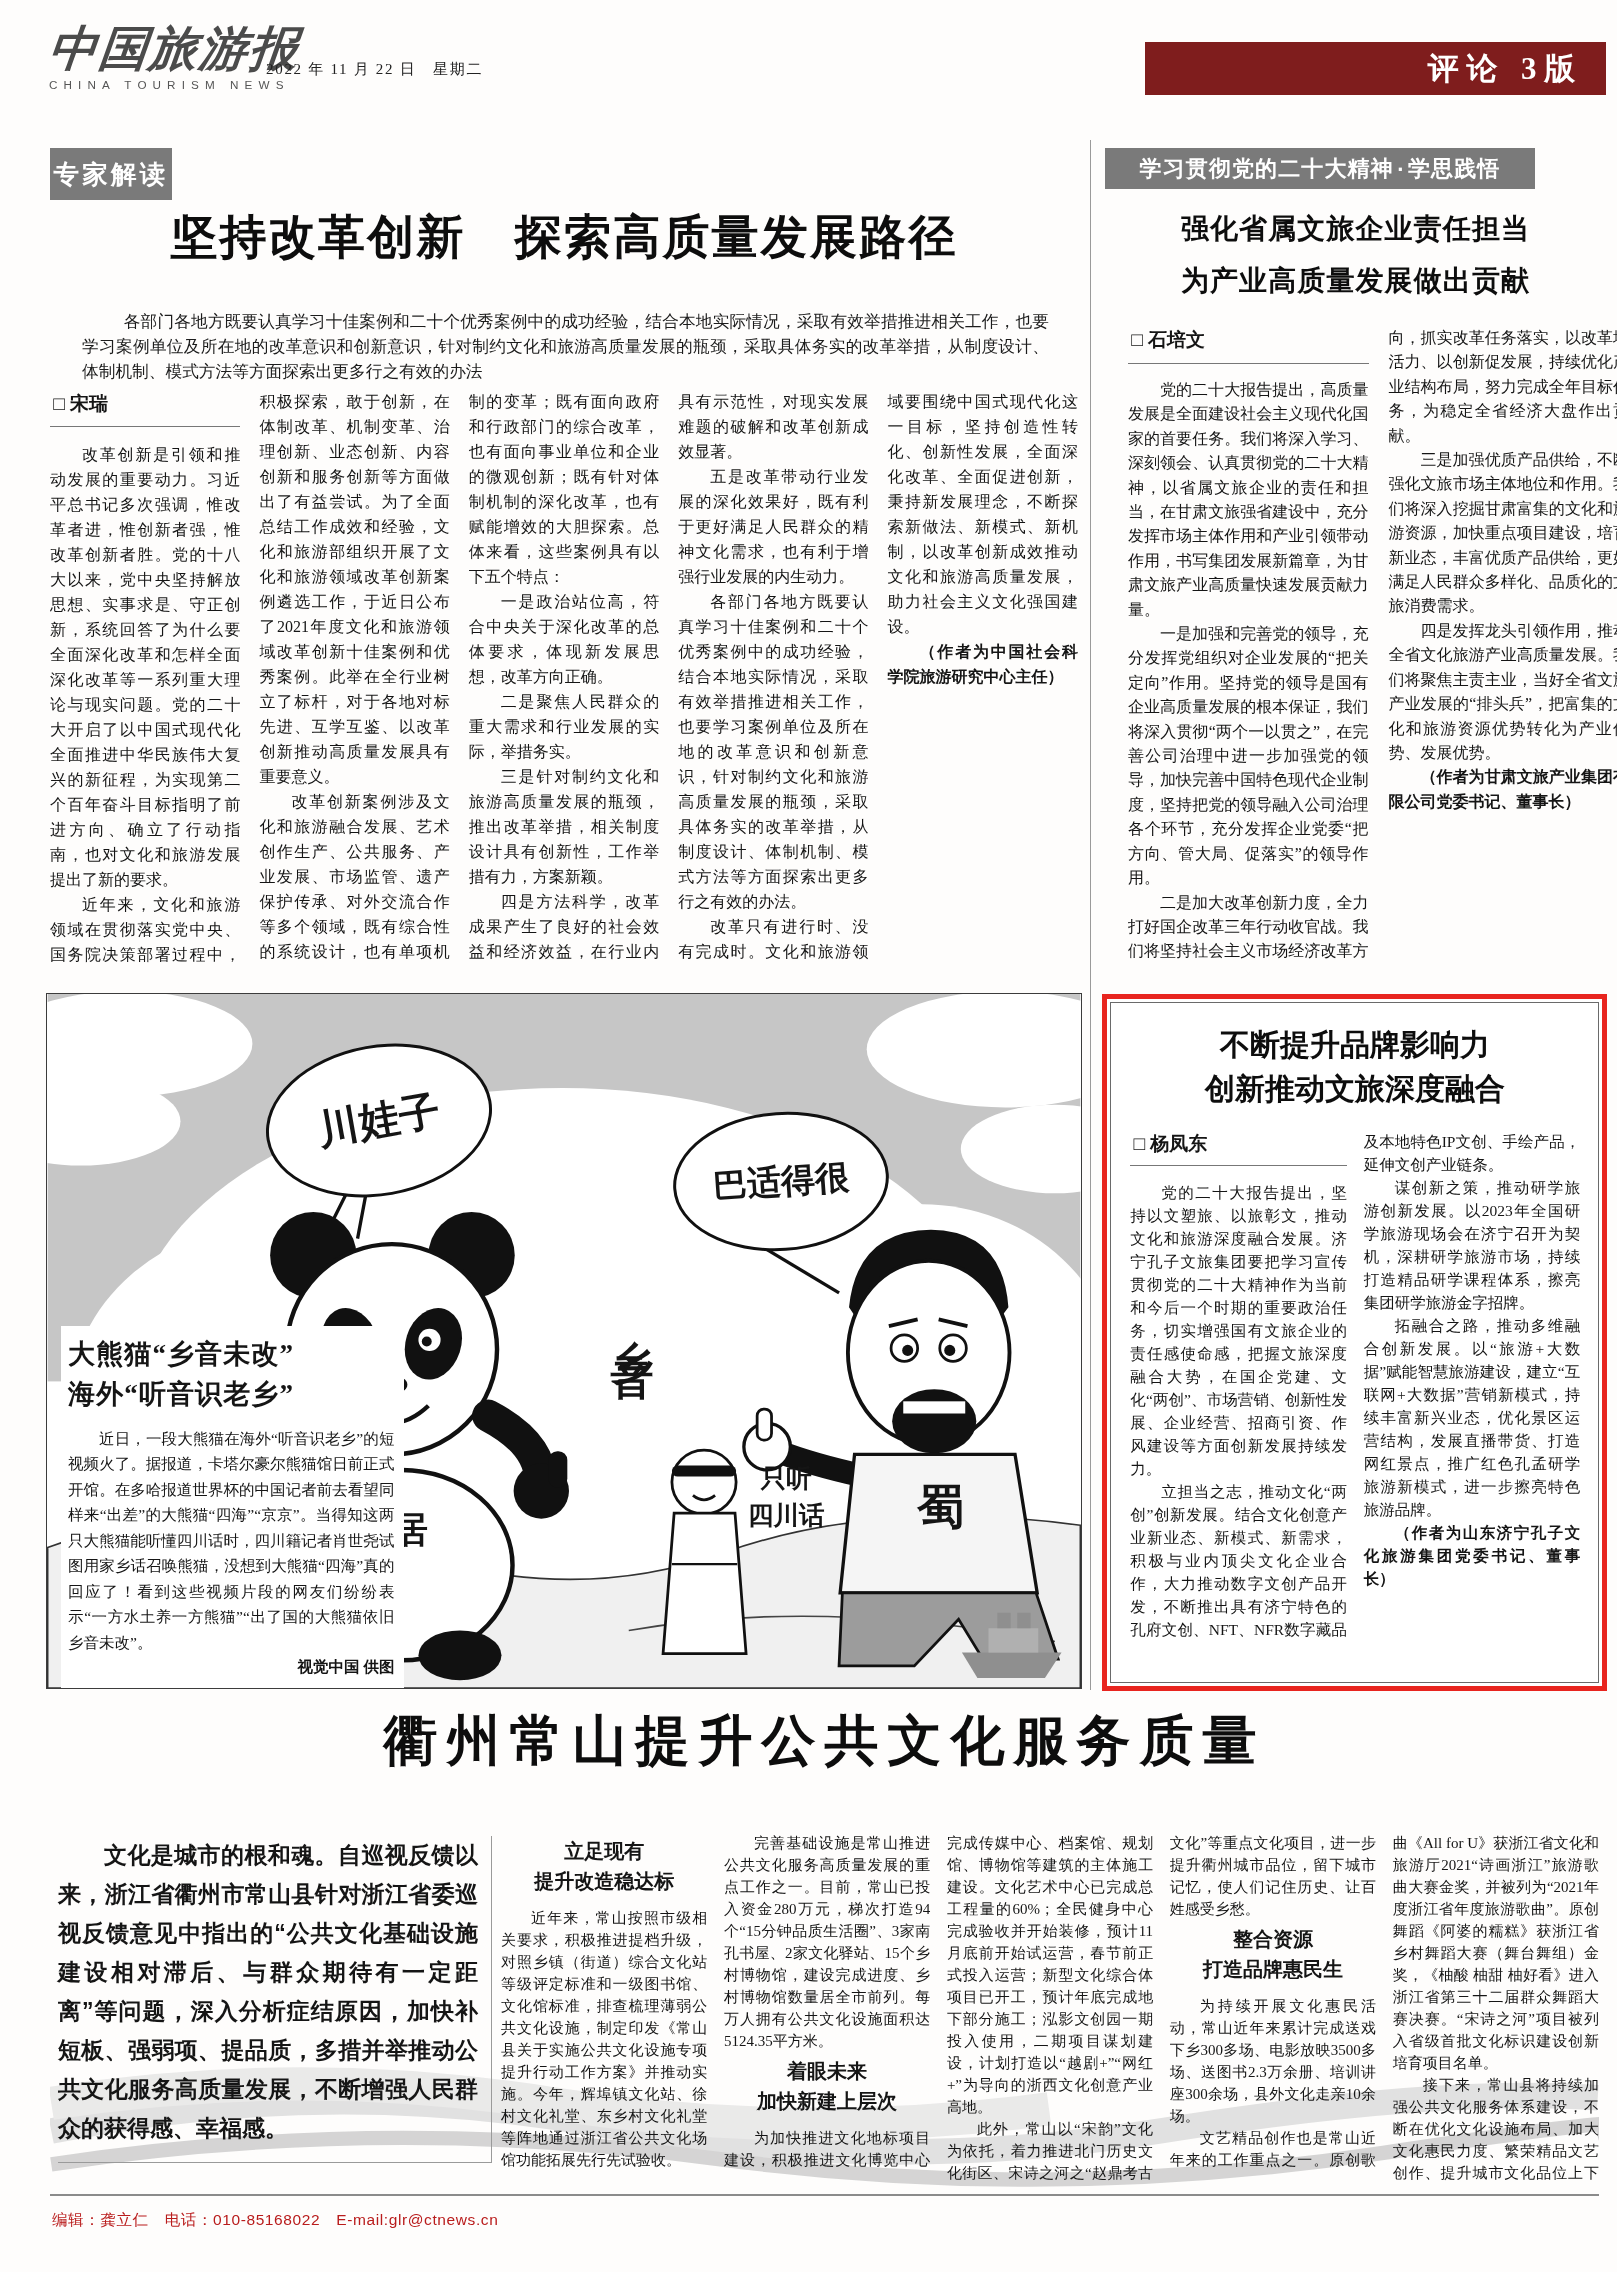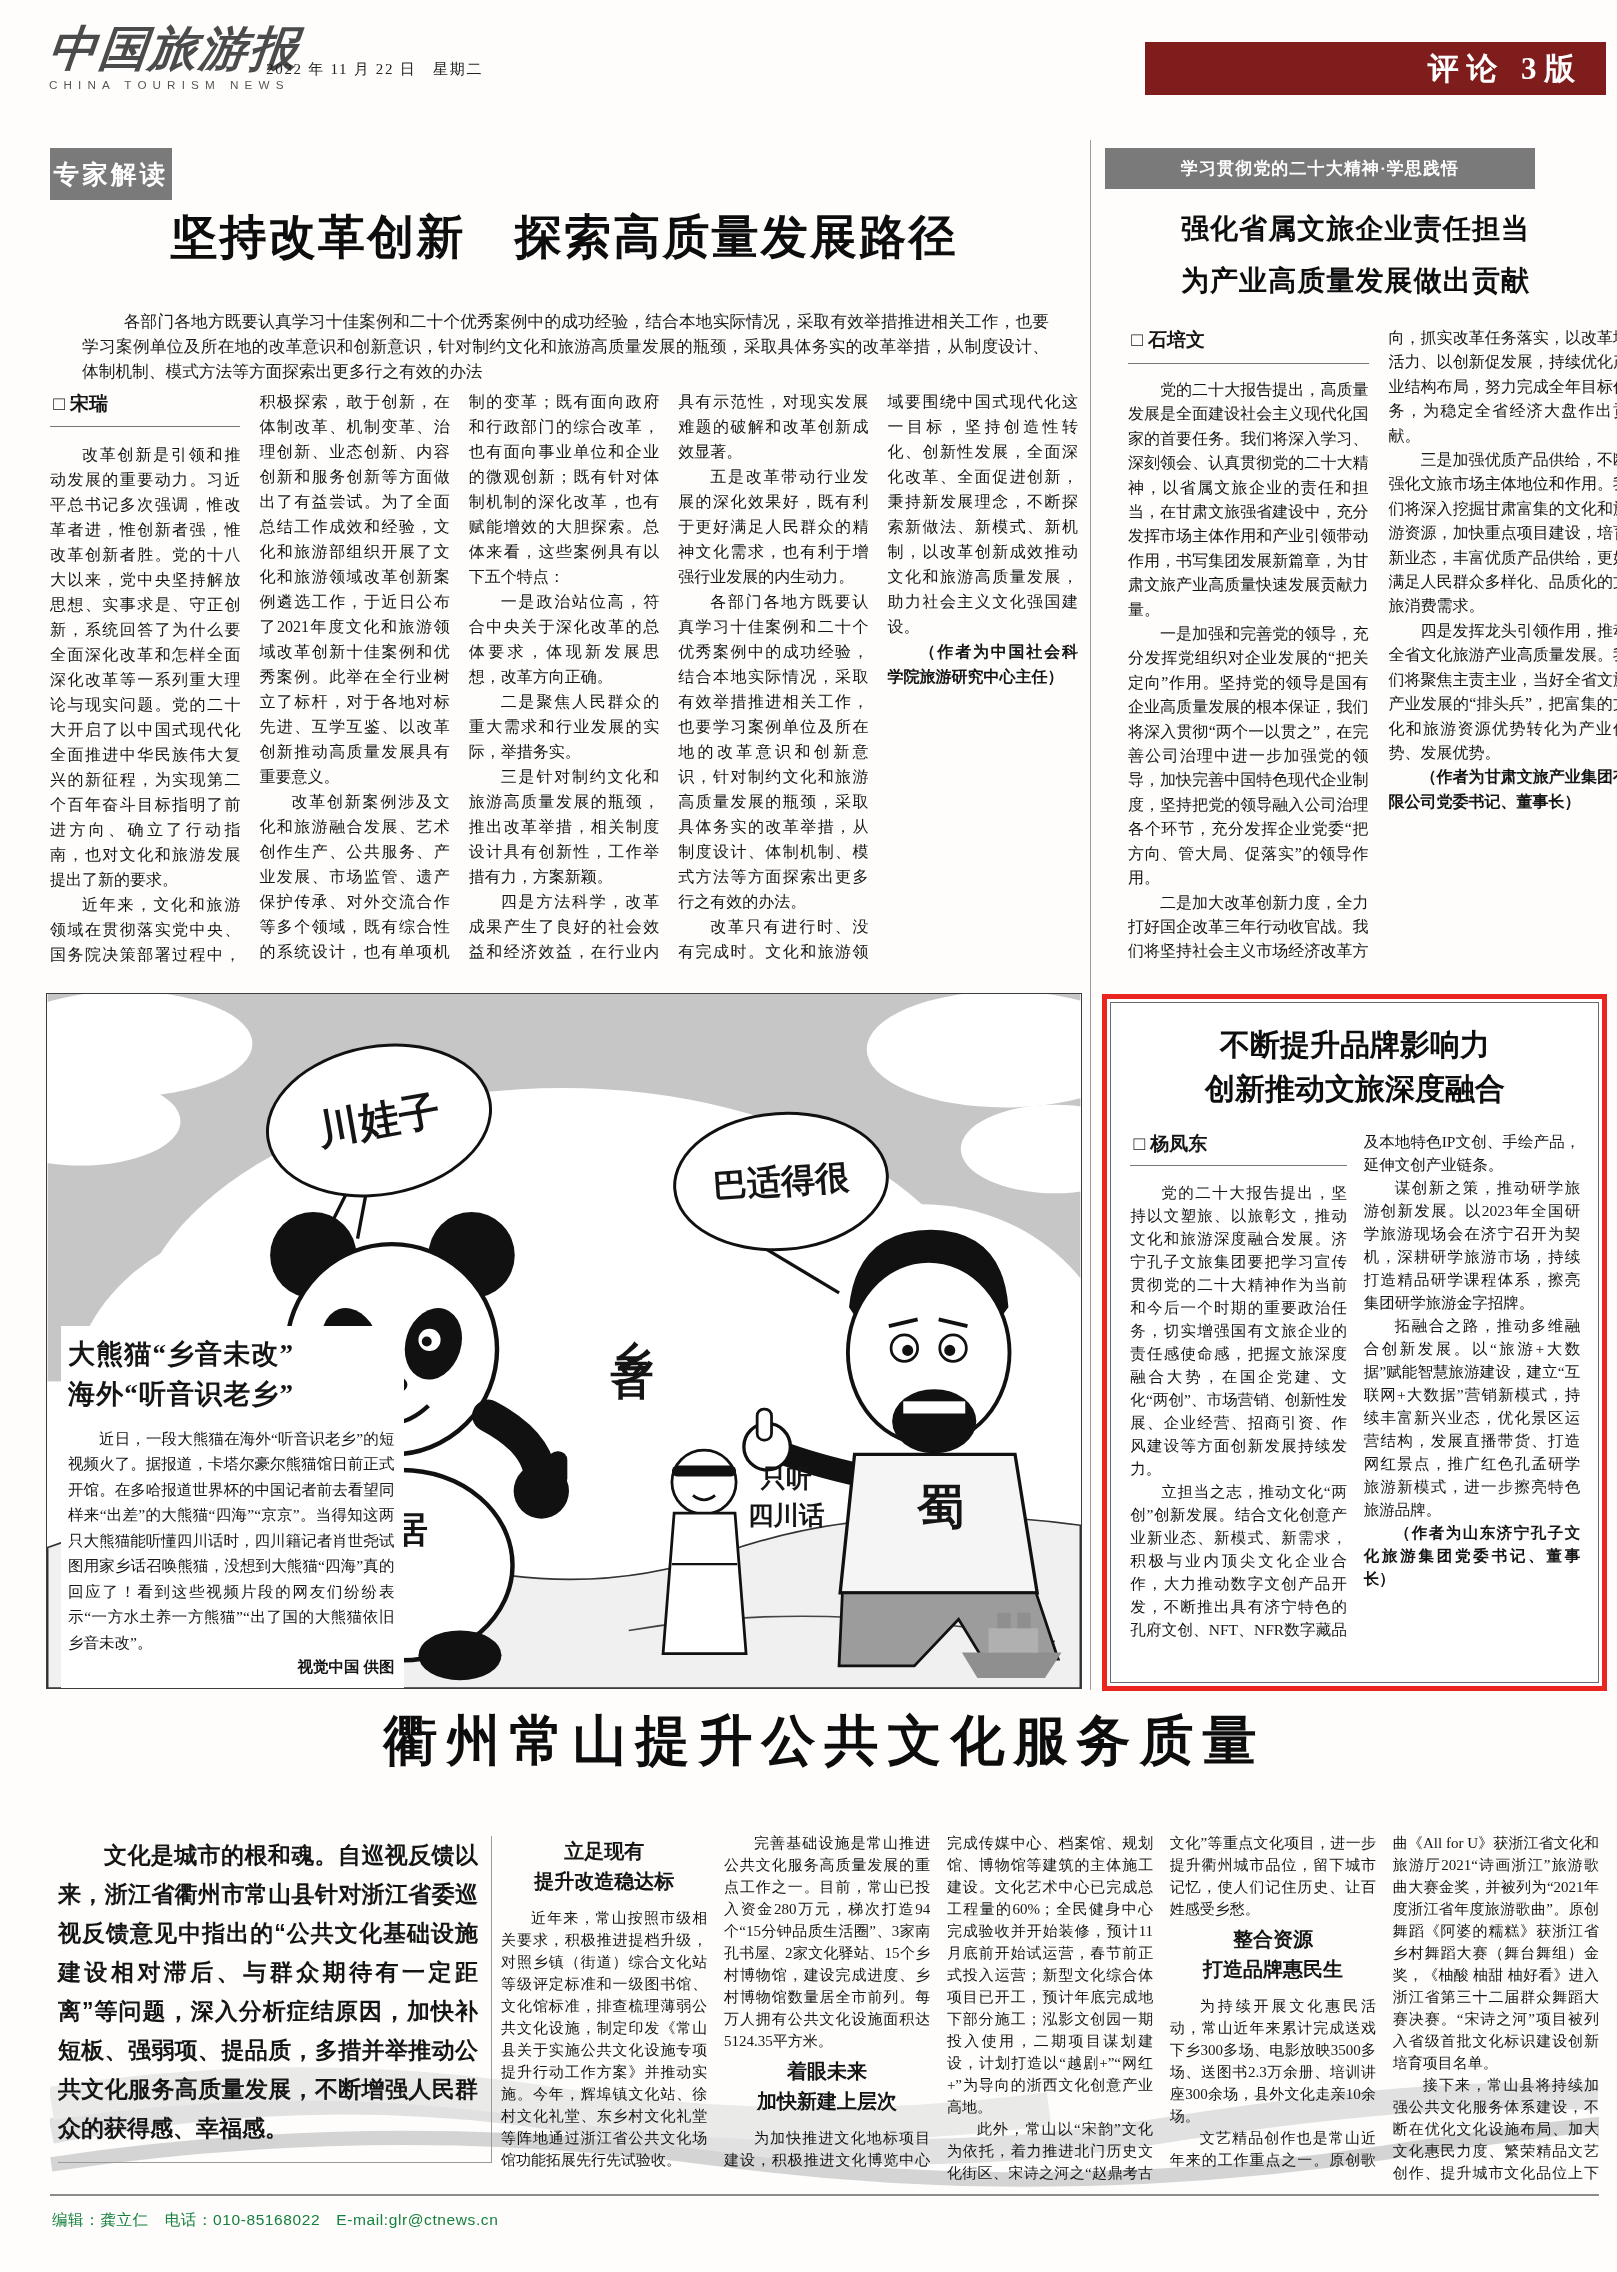--- a/index.html
+++ b/index.html
@@ -32,21 +32,21 @@
 
   
   .l-tag{left:50px;top:148px;width:122px;height:52px;font-size:25.5px;}
   .l-head{left:50px;top:206px;width:1028px;font-size:47px;letter-spacing:2.2px;}
   .l-stand{left:82px;top:309px;width:967px;font-size:16.7px;line-height:25px;
            text-align:justify;text-indent:2.5em;color:#1c1c1c;}
   .l-body{left:50px;top:389px;width:1028px;height:582px;column-count:5;column-gap:19px;
           column-fill:auto;font-size:16px;line-height:25px;}
 
   
-  .r-tag{left:1105px;top:148px;width:430px;height:41px;font-size:17px;letter-spacing:1.1px;}
+  .r-tag{left:1105px;top:148px;width:430px;height:41px;font-size:22px;letter-spacing:1.1px;font-family:Liberation Mono, monospace;}
   .r-head{left:1105px;top:203px;width:501px;font-size:28px;line-height:52px;letter-spacing:1.1px;}
   .r-body{left:1105px;top:326px;width:501px;height:643px;column-count:2;column-gap:20px;
           column-fill:auto;font-size:16px;line-height:24.4px;margin-left:23px;}
 
   
   .vrule{left:1090px;top:140px;width:1.1px;height:1550px;background:#9a9a9a;}
 
   
   .redbox{left:1102px;top:994px;width:505px;height:697px;border:5.6px solid #e8251f;
           box-sizing:border-box;background:#fff;}
@@ -88,21 +88,21 @@
   .b-cols{left:501px;top:1832px;width:1098px;height:360px;column-count:5;column-gap:16.7px;
           column-fill:auto;font-size:15px;line-height:22px;z-index:2;}
   .b-cols p{margin:0;text-indent:2em;}
   .col-subhead{font-family:"Liberation Sans","DejaVu Sans",sans-serif;font-weight:bold;
           text-align:center;font-size:20px;line-height:30px;margin:4.4px 0 11px;break-inside:avoid;}
   .waves{left:50px;top:1998px;width:1549px;height:194px;z-index:1;opacity:.7;}
 
   
   .footrule{left:50px;top:2194px;width:1549px;height:1.7px;background:#8b8b8b;}
   .footer{left:52px;top:2210px;font-size:15.5px;letter-spacing:0.6px;
-          font-family:"Liberation Sans","DejaVu Sans",sans-serif;color:#15803d;}
+          font-family:"Liberation Sans","DejaVu Sans",sans-serif;color:#b91c1c;}
 </style>
 </head>
 <body>
 
 <div class="page">
 
   <div class="abs masthead">
     <div class="logo">中国旅游报</div>
     <div class="logo-en">CHINA TOURISM NEWS</div>
   </div>

